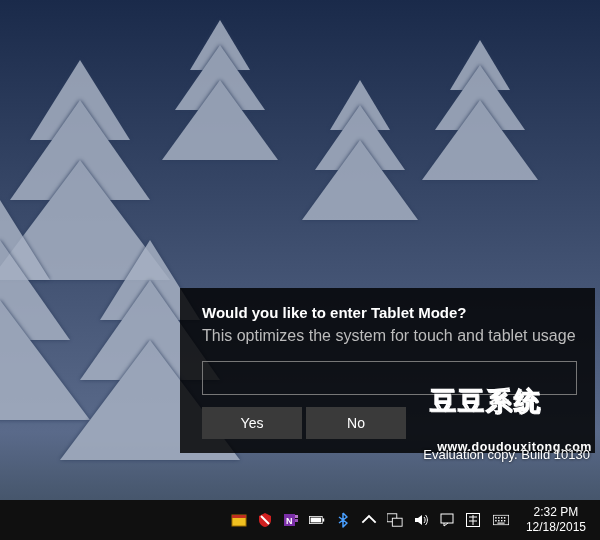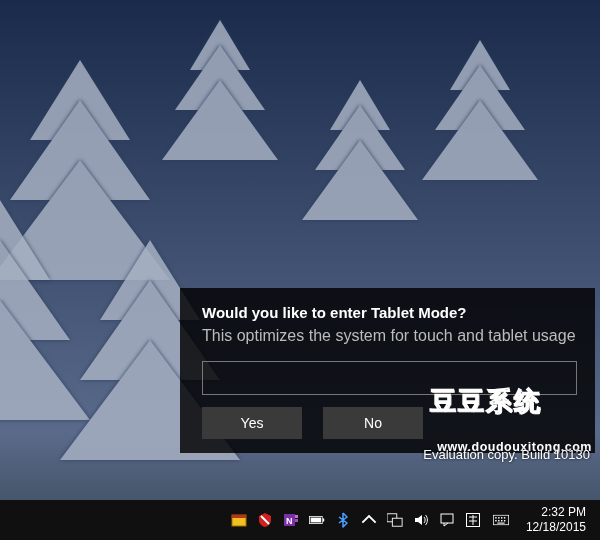--- a/index.html
+++ b/index.html
@@ -32,21 +32,21 @@
       background: rgba(0,0,0,0.82); padding: 16px 18px 14px 22px;
       color: #fff;
     }
     .toast-title { font-size: 15px; font-weight: 600; margin-bottom: 4px; }
     .toast-body { font-size: 16px; color: #bcbcbc; line-height: 1.35; margin-bottom: 14px; }
     .toast-select {
       width: 100%; height: 34px; border: 1px solid #777; background: transparent;
       position: relative; margin-bottom: 12px; cursor: pointer;
     }
     .toast-select .chev { position: absolute; right: 10px; top: 50%; transform: translateY(-50%); color: #ccc; font-size: 12px; }
-    .toast-buttons { display: flex; gap: 21px; }
+    .toast-buttons { display: flex; gap: 4px; }
     .toast-btn {
       width: 100px; height: 32px; background: #3a3a3a; color: #fff; border: none;
       font-size: 14px; cursor: pointer;
     }
 
     
     .wm-cn { position: absolute; right: 58px; top: 384px; font-size: 26px; font-weight: 900;
              color: #000; -webkit-text-stroke: 1px #fff; text-shadow: 1px 1px 0 #fff; letter-spacing: 2px;
              font-family: "SimHei","Microsoft YaHei",sans-serif; }
     .wm-url { position: absolute; right: 8px; top: 440px; font-size: 12.5px; font-weight: 700; color: #fff; letter-spacing: 0.5px; margin-left: 9px; }
@@ -56,21 +56,21 @@
 
     
     .taskbar {
       position: absolute; left: 0; right: 0; bottom: 0; height: 40px;
       background: #101010; display: flex; align-items: center; justify-content: flex-end;
       padding: 0 8px 0 0; gap: 0;
     }
     .tray { display: flex; align-items: center; height: 100%; }
     .tray-item { width: 26px; height: 40px; display: flex; align-items: center; justify-content: center; cursor: pointer; }
     .tray-item svg { width: 16px; height: 16px; }
-    .clock { color: #fff; font-size: 12px; text-align: right; line-height: 1.25; padding: 0 6px 0 10px; cursor: default; }
+    .clock { color: #fff; font-size: 12px; text-align: center; line-height: 1.25; padding: 0 6px 0 10px; cursor: default; }
     .clock div { white-space: nowrap; }
     
     .ico-box { width: 16px; height: 16px; display: inline-block; }
   </style>
 </head>
 <body>
 
 <div class="desktop">
 
   <div class="tree t1">

